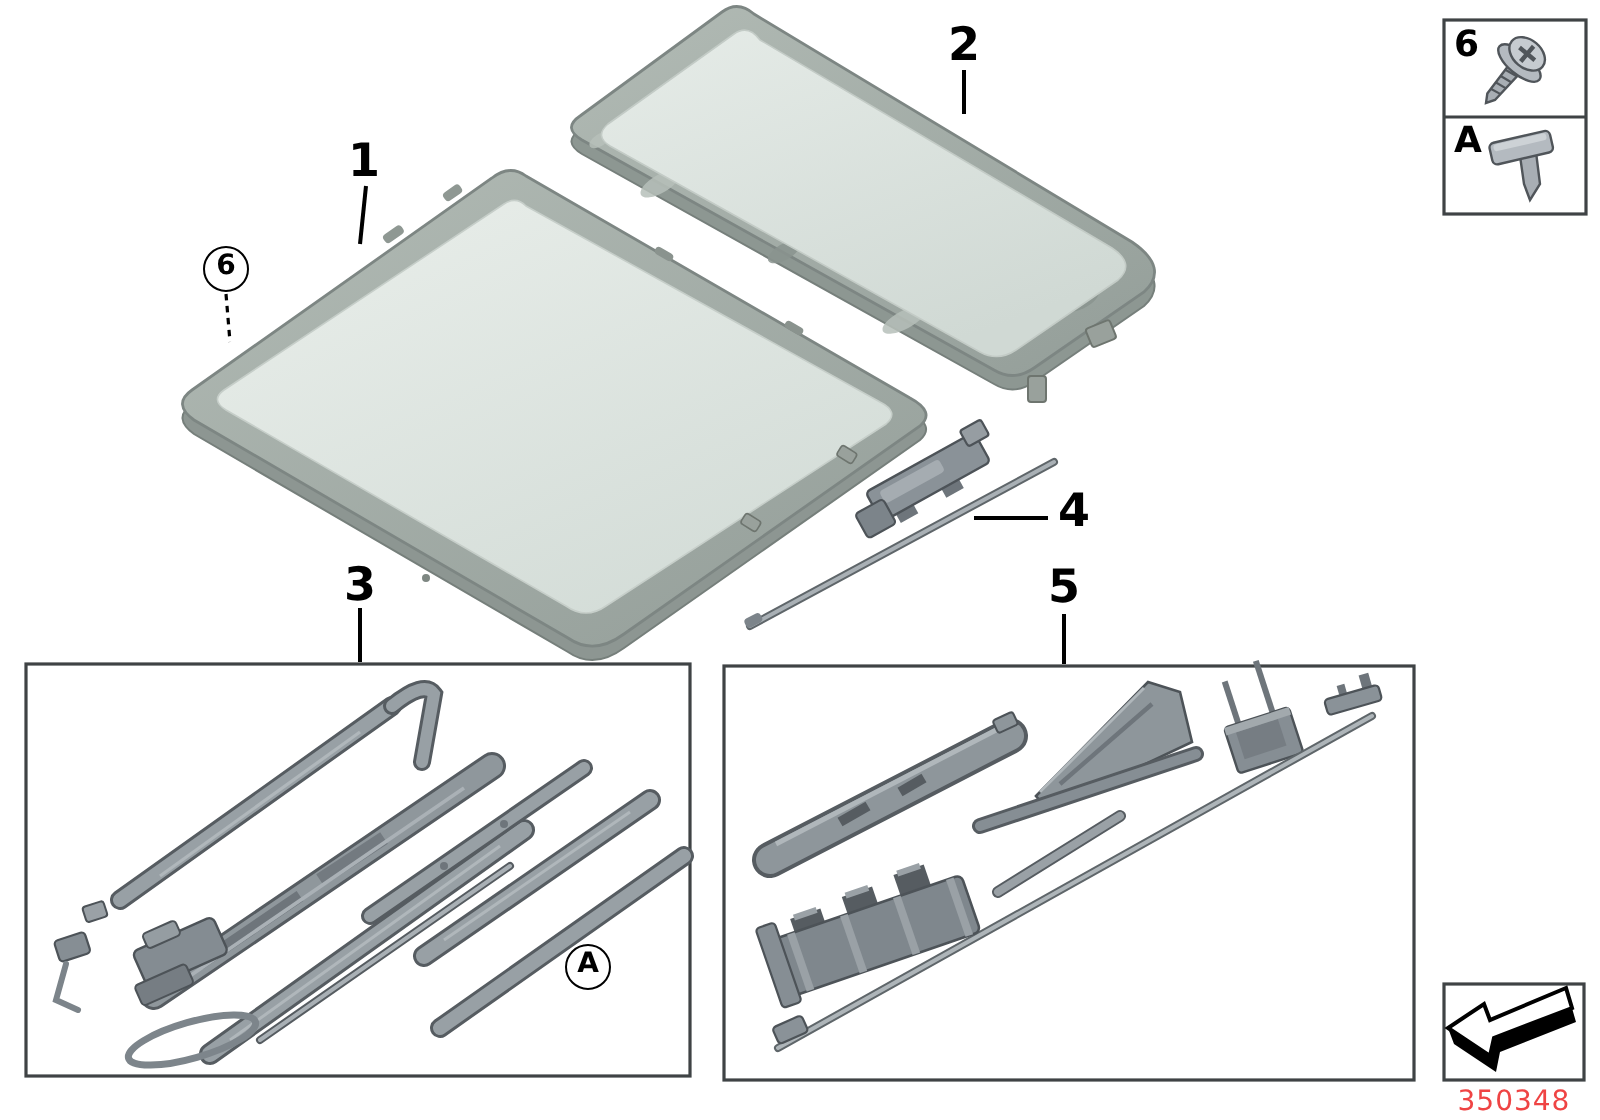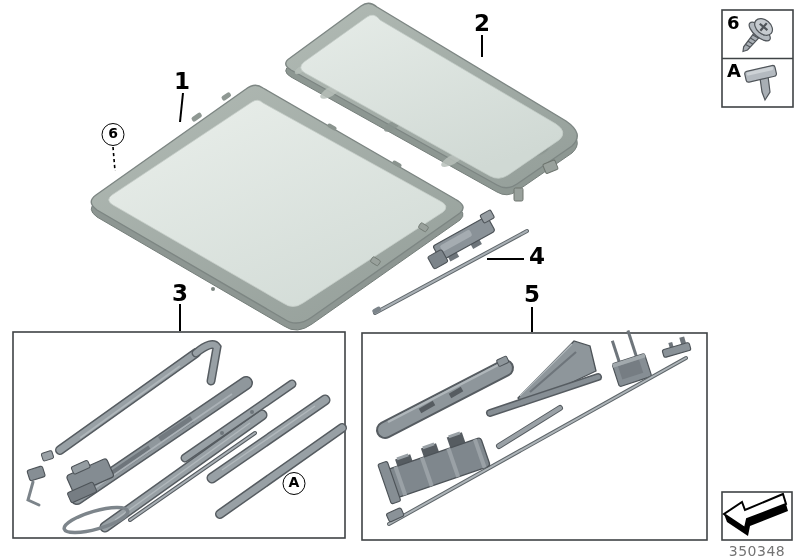--- a/index.html
+++ b/index.html
@@ -18,21 +18,21 @@
     width:23px; height:23px; box-sizing:border-box;
     border:1.8px solid #000; border-radius:50%;
     font-weight:bold; font-size:14px; line-height:19.5px;
     text-align:center; color:#000; background:transparent;
   }
   .legend-key {
     position:absolute; font-weight:bold; font-size:18px; color:#000; line-height:1;
   }
   .part-number {
     position:absolute; transform:translateX(-50%);
-    font-size:14px; color:#737373; line-height:1; letter-spacing:0.5px;
+    font-size:14px; color:#ef4444; line-height:1; letter-spacing:0.5px;
   }
 </style>
 </head>
 <body>
 
 <div class="canvas">
 
   <svg class="art" width="800" height="560" viewBox="0 0 800 560">
     <defs>
       <linearGradient id="glass1" x1="0" y1="0" x2="0.7" y2="1">

